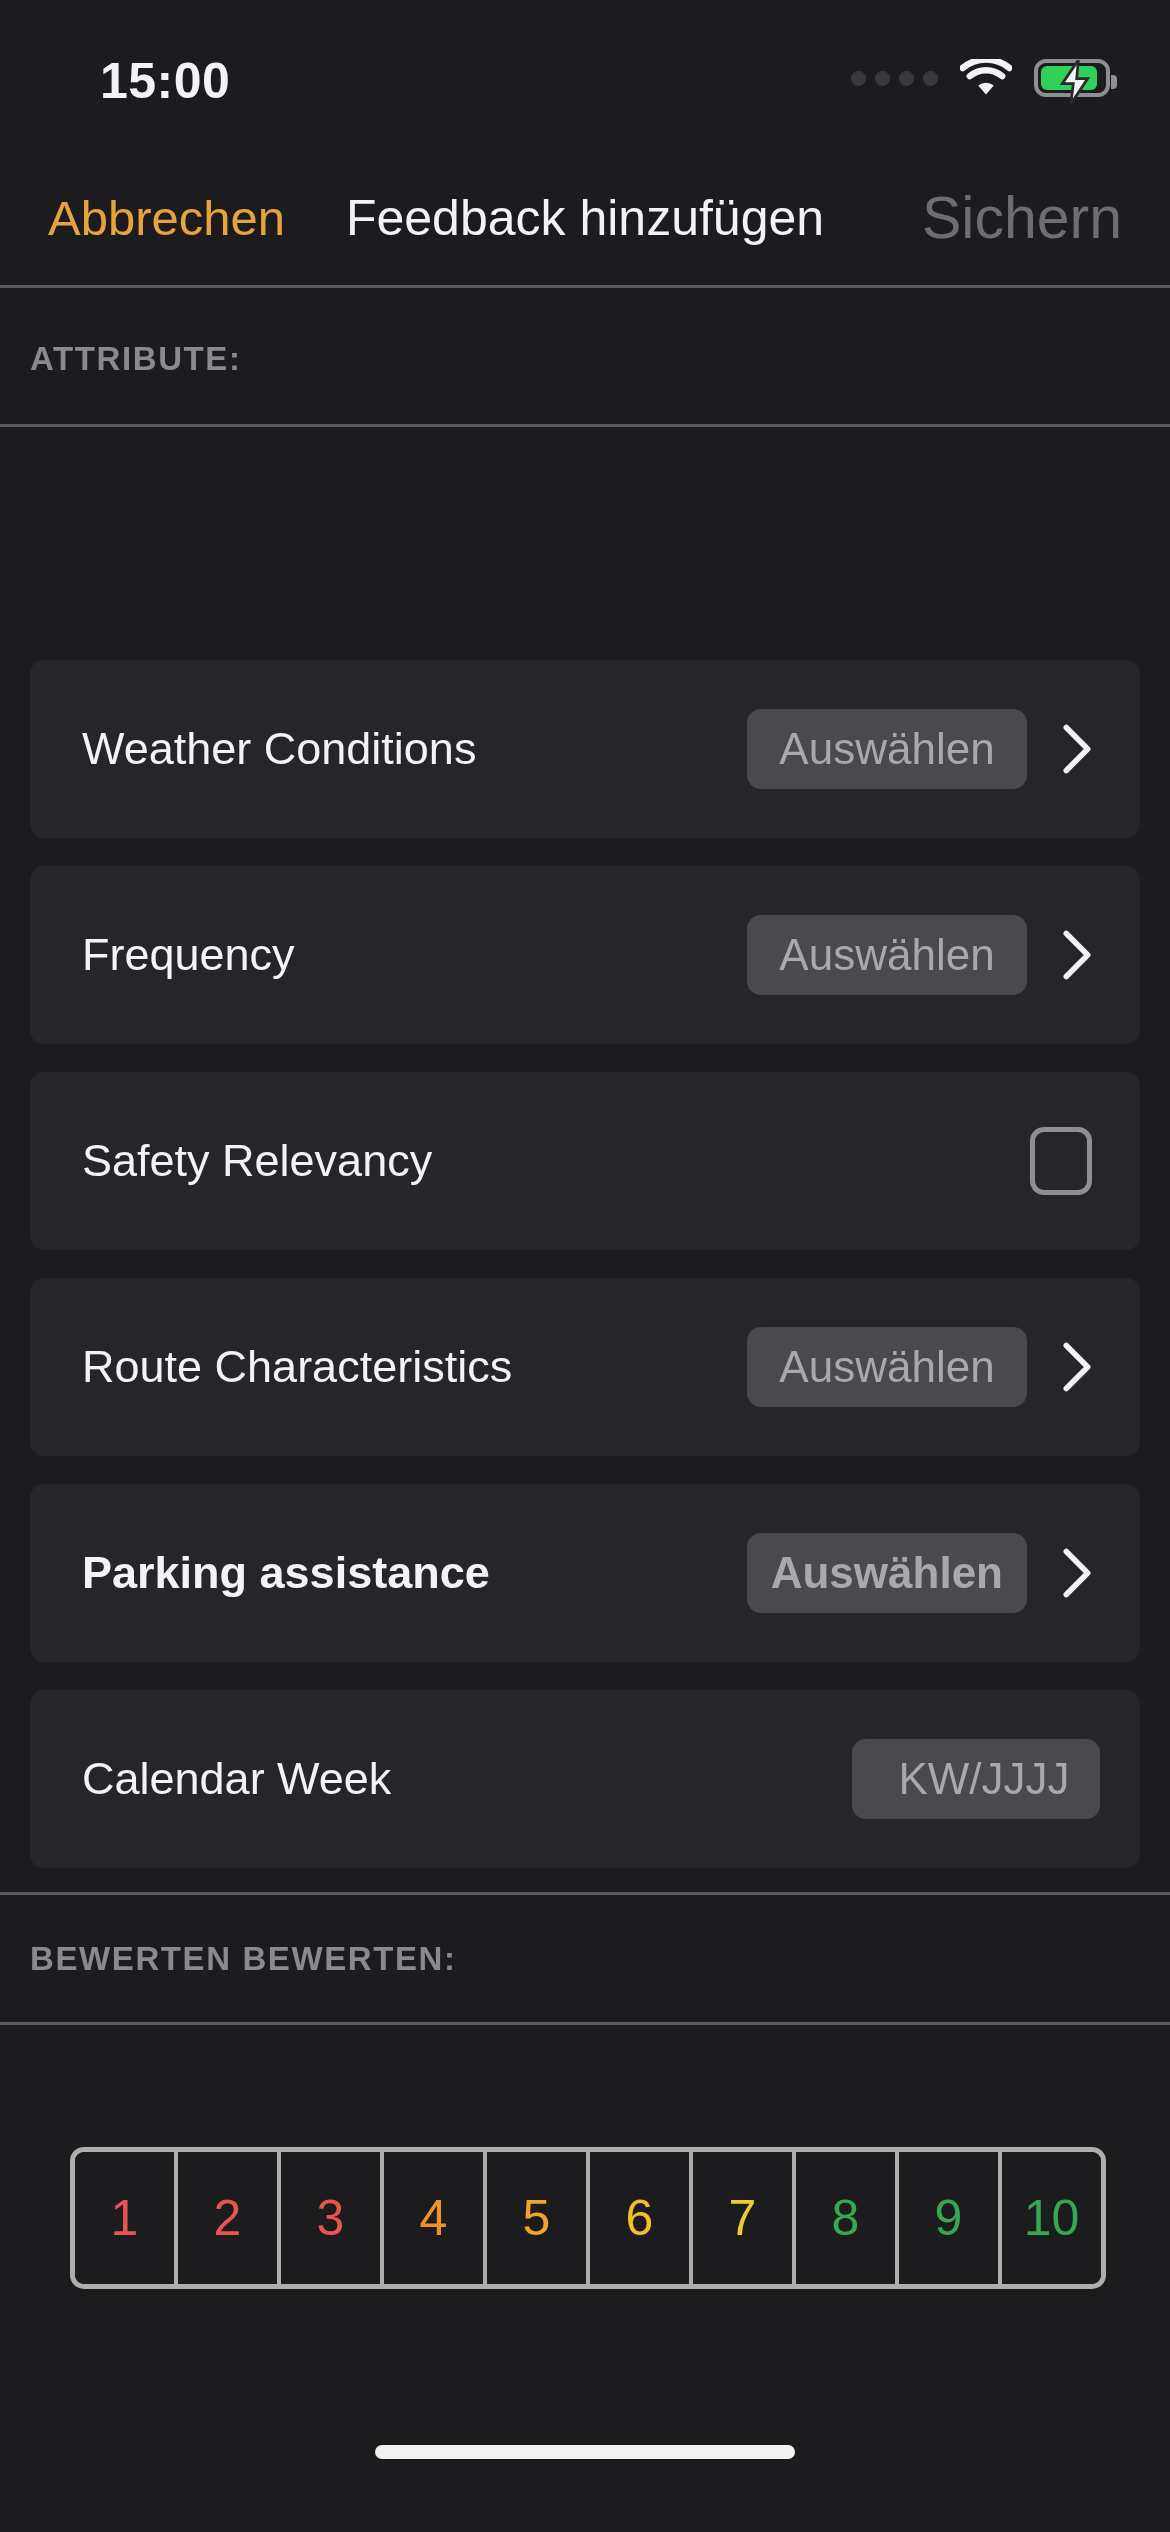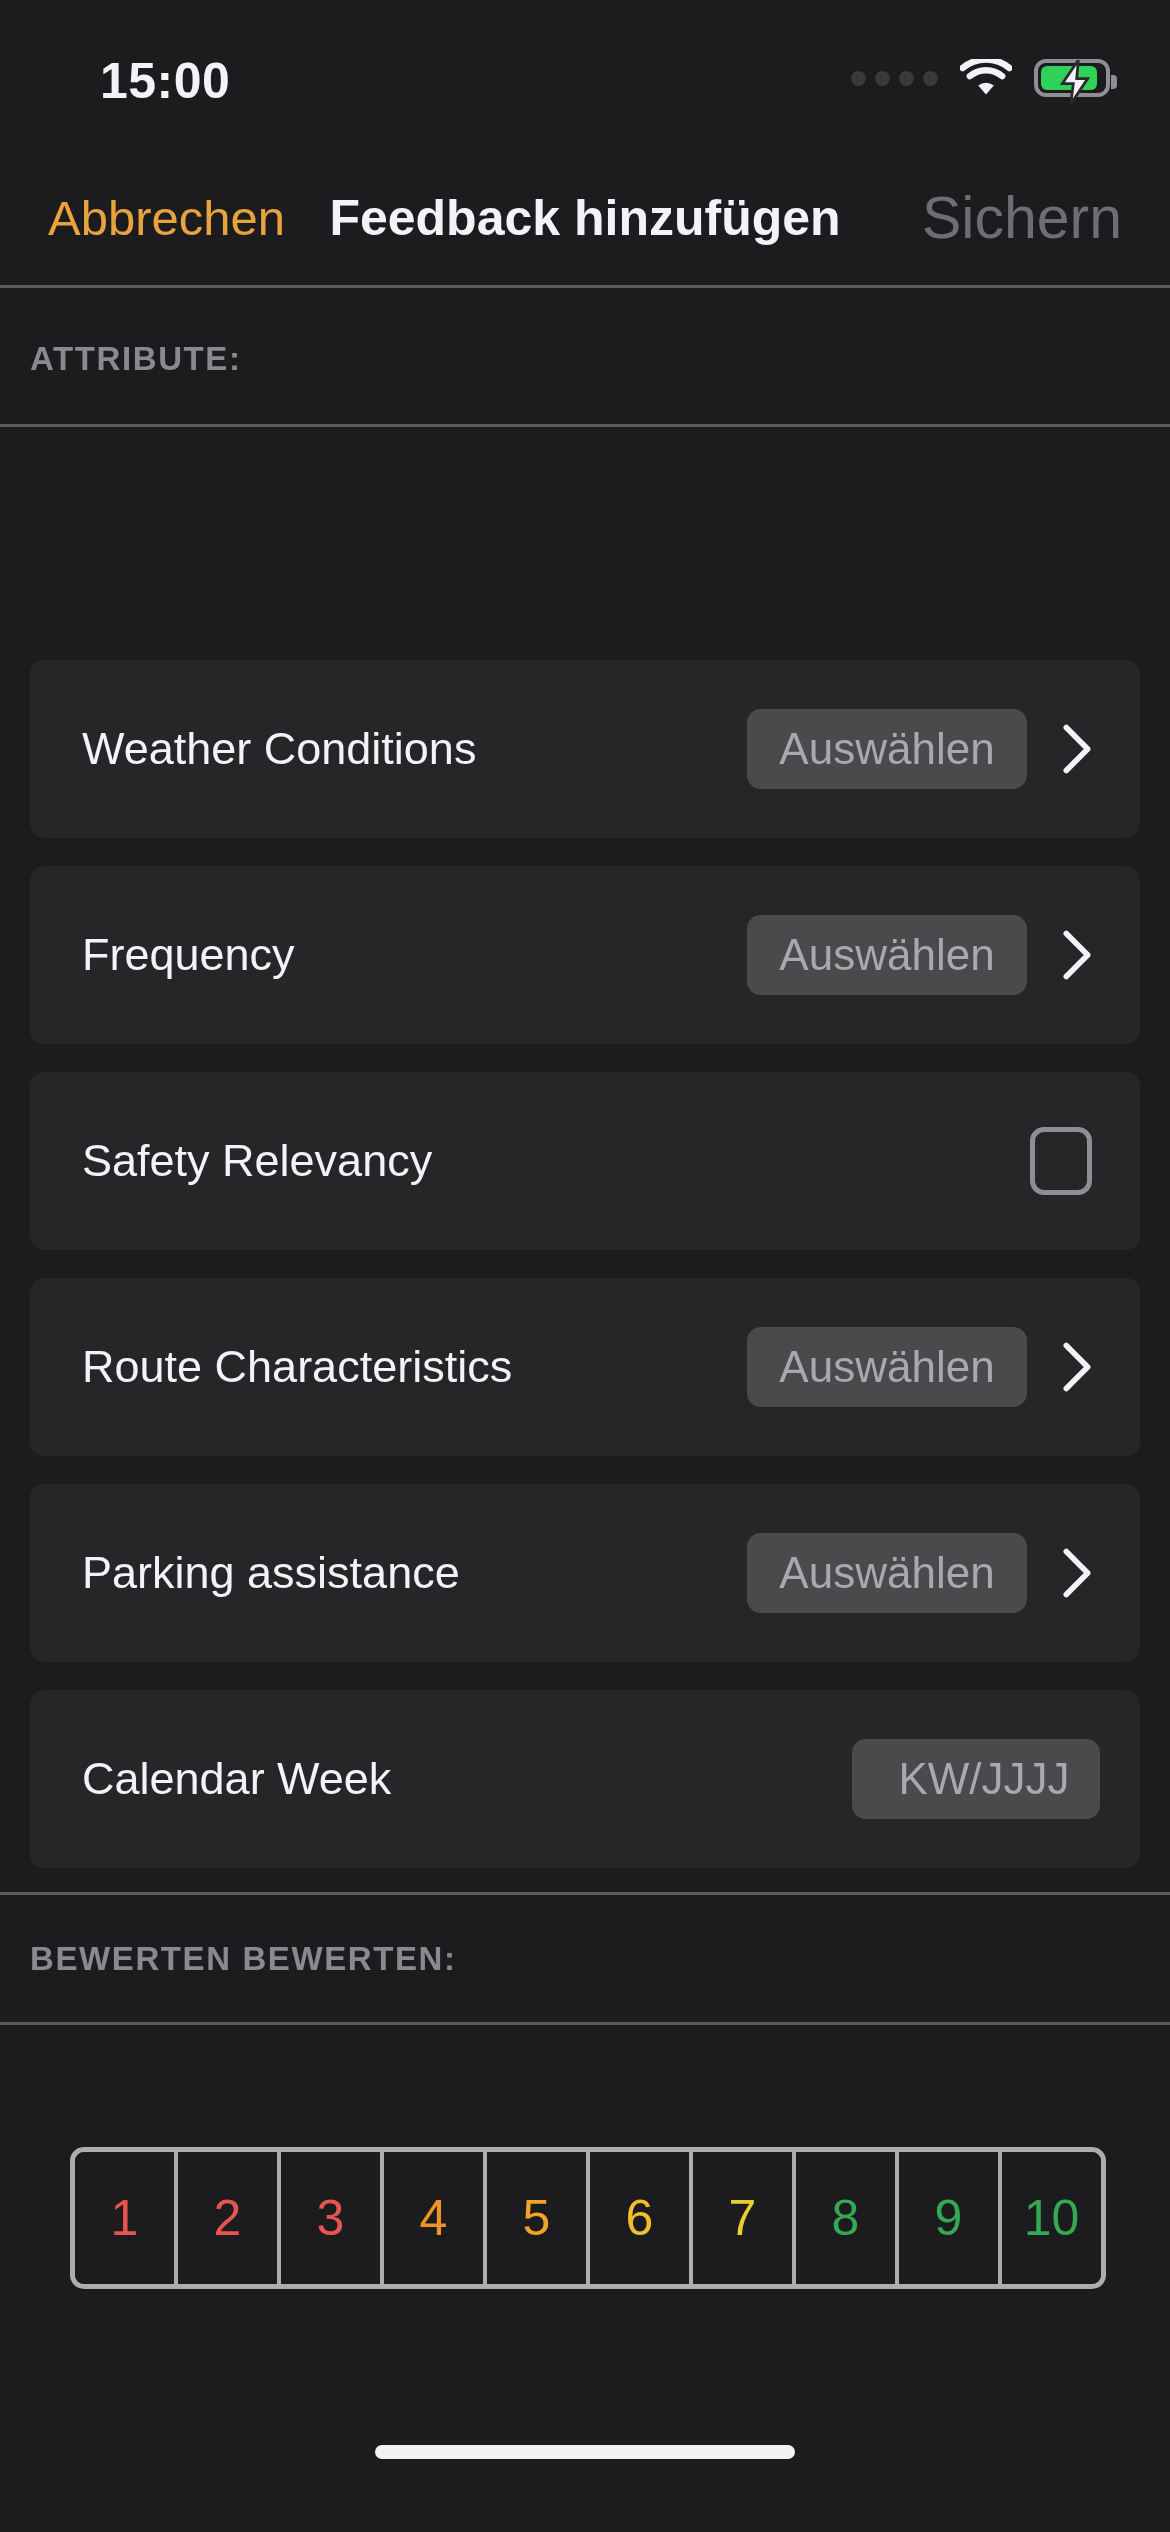--- a/index.html
+++ b/index.html
@@ -57,21 +57,21 @@
     position:absolute; top:150px; left:0;
     width:1170px; height:135px;
     display:flex; align-items:center;
   }
   .nav-cancel {
     position:absolute; left:48px;
     font-size:49px; color:#e8a33d; letter-spacing:0px;
   }
   .nav-title {
     position:absolute; left:0; width:1170px; text-align:center;
-    font-size:50px; font-weight:700; color:#f2f2f7;
+    font-size:50px; font-weight:400; color:#f2f2f7;
   }
   .nav-save {
     position:absolute; right:48px;
     font-size:59px; color:#6d6d72;
   }
   .hairline {
     position:absolute; left:0; width:1170px; height:3px;
     background:#5b5b5e;
   }
 
@@ -195,21 +195,21 @@
   </div>
 
   <div class="card" style="top:1278px; height:178px;">
     <span class="card-label">Route Characteristics</span>
     <span class="pill" style="right:113px; height:80px; min-width:280px;">Auswählen</span>
     <svg class="chevron" style="right:48px; top:63px;" viewBox="0 0 14 24">
       <path d="M2 2 L12 12 L2 22" stroke="#f2f2f7" stroke-width="2.6" fill="none" stroke-linecap="round" stroke-linejoin="round"></path>
     </svg>
   </div>
 
-  <div class="card" style="top:1484px; height:178px;">
+  <div class="card" style="top:1484px; height:178px;font-weight:bold;">
     <span class="card-label">Parking assistance</span>
     <span class="pill" style="right:113px; height:80px; min-width:280px;">Auswählen</span>
     <svg class="chevron" style="right:48px; top:63px;" viewBox="0 0 14 24">
       <path d="M2 2 L12 12 L2 22" stroke="#f2f2f7" stroke-width="2.6" fill="none" stroke-linecap="round" stroke-linejoin="round"></path>
     </svg>
   </div>
 
   <div class="card" style="top:1690px; height:178px;">
     <span class="card-label">Calendar Week</span>
     <span class="pill" style="right:40px; height:80px; min-width:248px;padding-left:40px;">KW/JJJJ</span>

